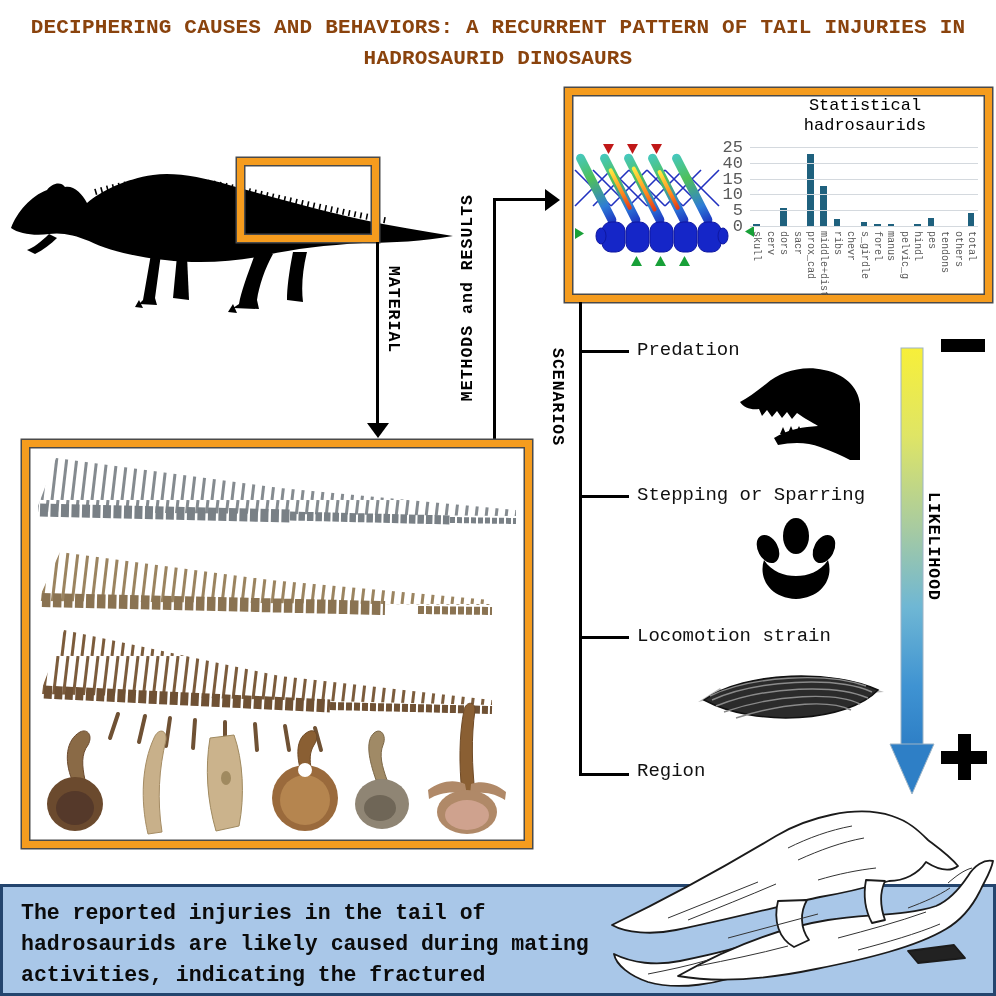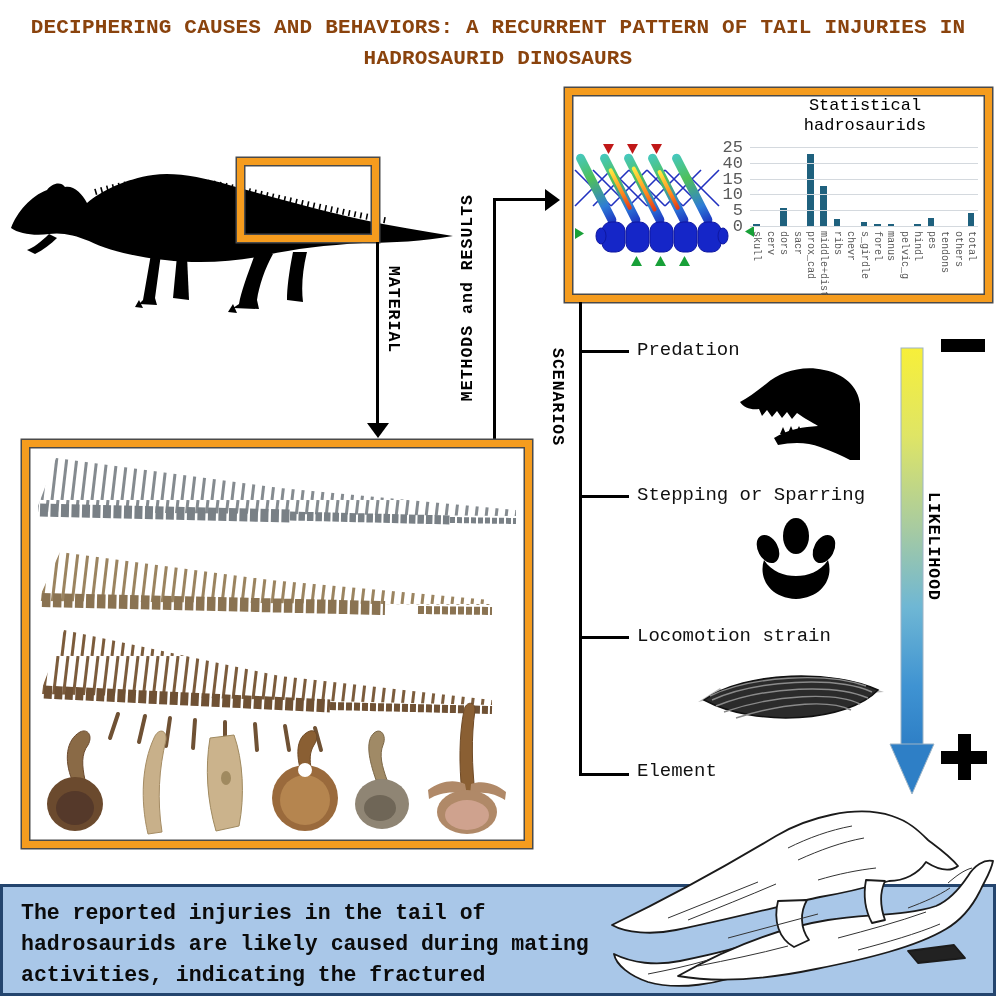--- a/index.html
+++ b/index.html
@@ -304,21 +304,21 @@
   <div class="abs vline" style="left:579px;top:302px;width:3px;height:474px;"></div>
   <div class="abs tick" style="left:579px;top:350px;"></div>
   <div class="abs tick" style="left:579px;top:495px;"></div>
   <div class="abs tick" style="left:579px;top:636px;"></div>
   <div class="abs tick" style="left:579px;top:773px;"></div>
   <div class="abs vlabel" style="left:548px;top:348px;">SCENARIOS</div>
 
   <div class="abs lbl" style="left:637px;top:339px;">Predation</div>
   <div class="abs lbl" style="left:637px;top:484px;">Stepping or Sparring</div>
   <div class="abs lbl" style="left:637px;top:625px;">Locomotion strain</div>
-  <div class="abs lbl" style="left:637px;top:760px;">Element</div>
+  <div class="abs lbl" style="left:637px;top:760px;">Region</div>
 
   <svg class="abs" style="left:728px;top:364px;" width="132" height="96" viewBox="0 0 132 96">
     <path fill="#000" d="M96 6 C 74 1, 52 8, 38 20 C 28 28, 20 34, 12 38 C 16 44, 23 46, 31 45
       L 34 52 L 39 46 L 44 53 L 49 47 L 54 54 L 59 48 L 64 55 L 69 49
       C 77 55, 84 58, 90 62 C 76 63, 60 65, 46 74 L 50 81 C 64 78, 80 78, 92 83
       C 104 87, 114 92, 122 96 L 132 96 L 132 40 C 130 22, 116 10, 96 6 Z"></path>
     <path fill="#000" d="M52 70 l3 -7 l3 7 z M60 69 l3 -7 l3 7 z M68 68 l3 -6 l3 6 z"></path>
   </svg>
 
   <svg class="abs" style="left:752px;top:518px;" width="88" height="84" viewBox="0 0 88 84">

